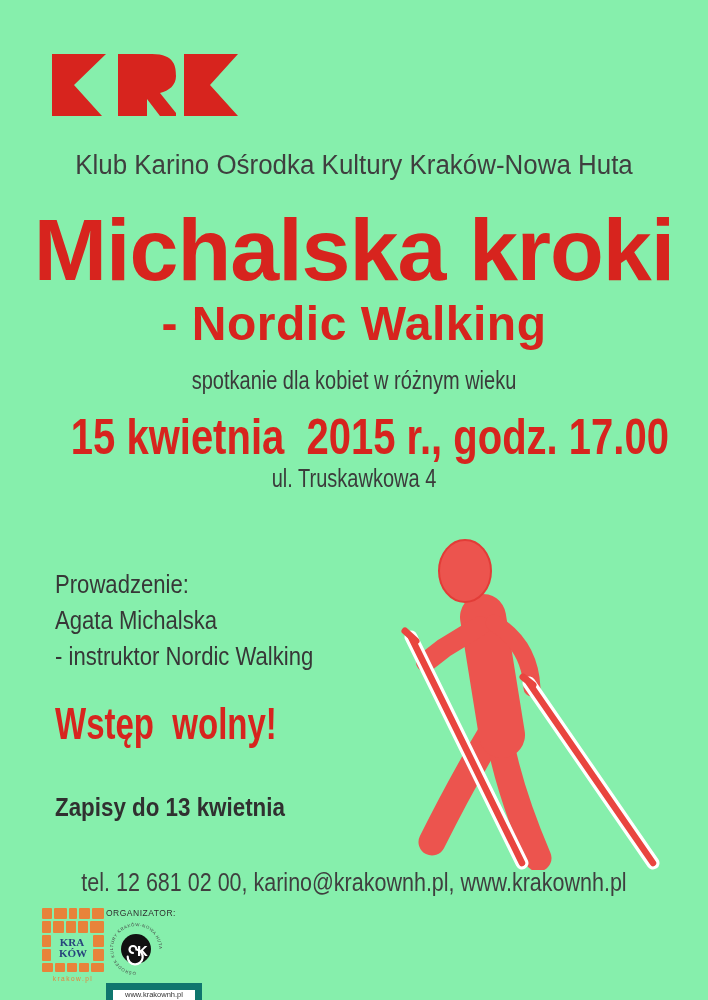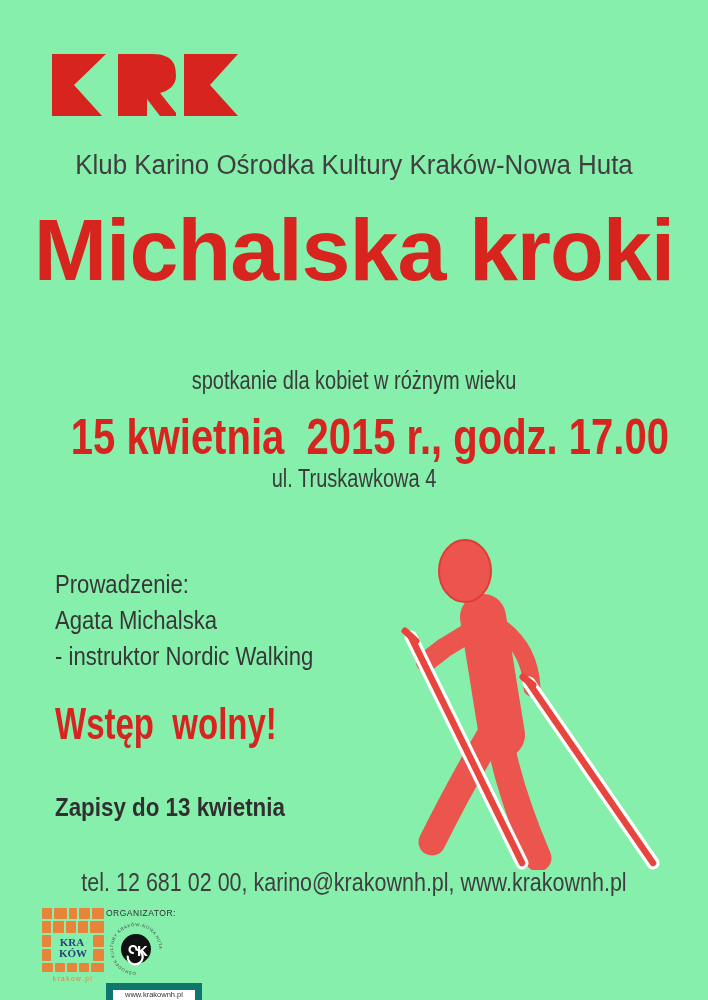--- a/index.html
+++ b/index.html
@@ -48,20 +48,21 @@
     <g fill="#d7241e">
       <polygon points="0,0 54,0 22,31 50,62 0,62"></polygon>
       <path d="M66,0 L100,0 C123,0 124,13 124,22 C124,31 117,37 108,39 L124,59 L124,62 L108,62 L95,45 L95,62 L66,62 Z"></path>
       <polygon points="132,0 186,0 158,31 186,62 132,62"></polygon>
     </g>
   </svg>
 
   <div class="abs ctr club-line">Klub Karino Ośrodka Kultury Kraków-Nowa Huta</div>
 
   <div class="abs ctr title1 red">Michalska kroki</div>
+  <div class="abs ctr title2 red">- Nordic Walking</div>
   <div class="abs ctr subtitle">spotkanie dla kobiet w różnym wieku</div>
 
   <div class="abs ctr date-line red pre">15 kwietnia  2015 r., godz. 17.00</div>
   <div class="abs ctr address">ul. Truskawkowa 4</div>
 
   <svg class="abs walker" width="300" height="350" viewBox="0 0 300 350">
     <g fill="none" stroke="#ec544e" stroke-linecap="round">
       <path d="M112,212 Q82,262 52,322" stroke-width="27"></path>
       <path d="M118,210 Q128,268 158,338" stroke-width="27"></path>
       <path d="M103,97 L122,215" stroke-width="46"></path>

